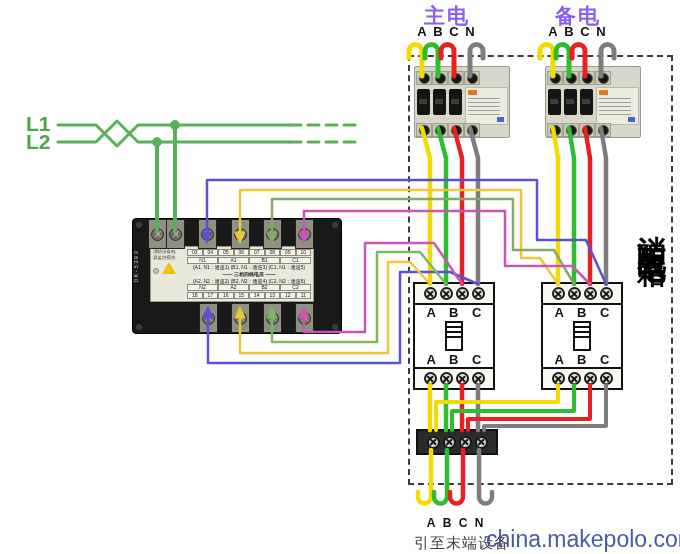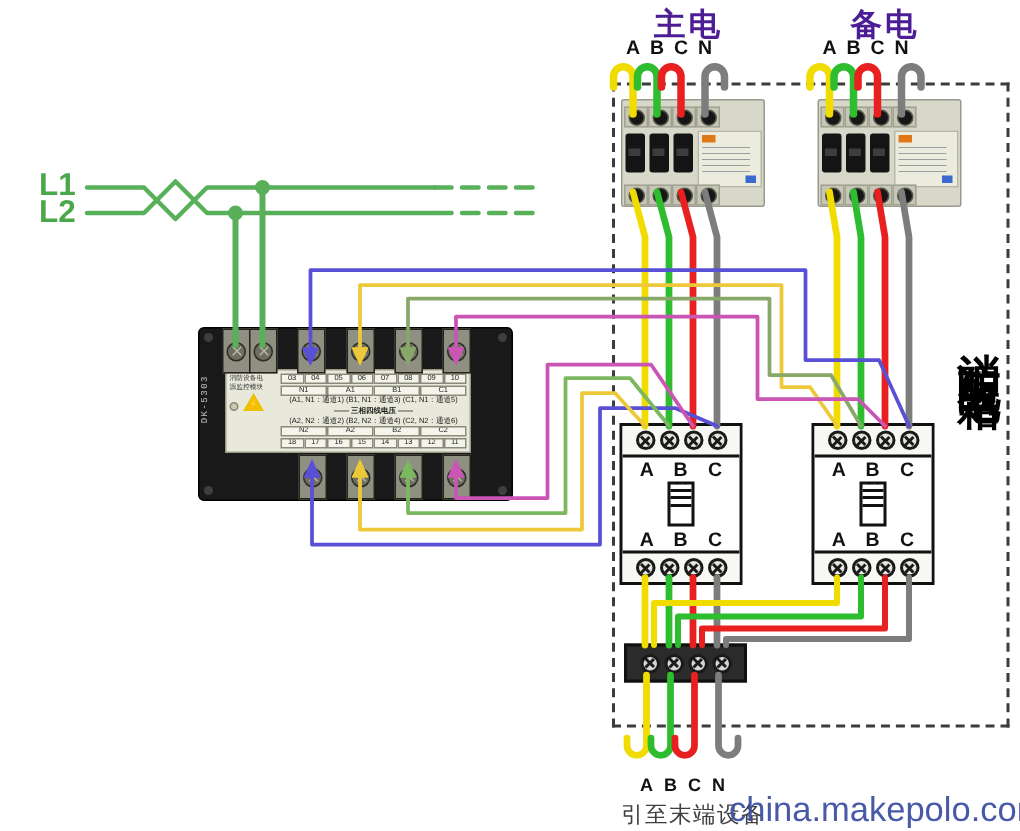--- a/index.html
+++ b/index.html
@@ -1,19 +1,19 @@
 <!DOCTYPE html>
 <html><head>
 <meta charset="utf-8">
 <style>
   html,body{margin:0;padding:0;background:#fff;}
   .canvas{position:relative;width:680px;height:554px;background:#ffffff;overflow:hidden;
           font-family:"Liberation Sans",sans-serif;}
   
-  .pwr{position:absolute;font:700 21px "Liberation Sans",sans-serif;color:#4c1d95;letter-spacing:2px;white-space:nowrap;margin-left:12px;}
+  .pwr{position:absolute;font:700 21px "Liberation Sans",sans-serif;color:#8b5cf6;letter-spacing:2px;white-space:nowrap;}
   .ph{position:absolute;width:16px;text-align:center;font:700 13px "Liberation Sans",sans-serif;color:#111;}
   .ph.small{font-size:12px;}
   .lfeed{position:absolute;font:600 21px "Liberation Sans",sans-serif;color:#4aa84a;}
   .encl-title{position:absolute;writing-mode:vertical-rl;font:600 29px "Liberation Sans",sans-serif;
               color:#000;letter-spacing:6px;}
   .caption{position:absolute;font:400 15px "Liberation Sans",sans-serif;color:#3f3f3f;letter-spacing:1px;white-space:nowrap;}
   .watermark{position:absolute;font:400 23px "Liberation Sans",sans-serif;white-space:nowrap;opacity:.95;}
   
   .enclosure{position:absolute;left:408px;top:55px;width:261px;height:426px;border:2px dashed #3c3c3c;}
   

